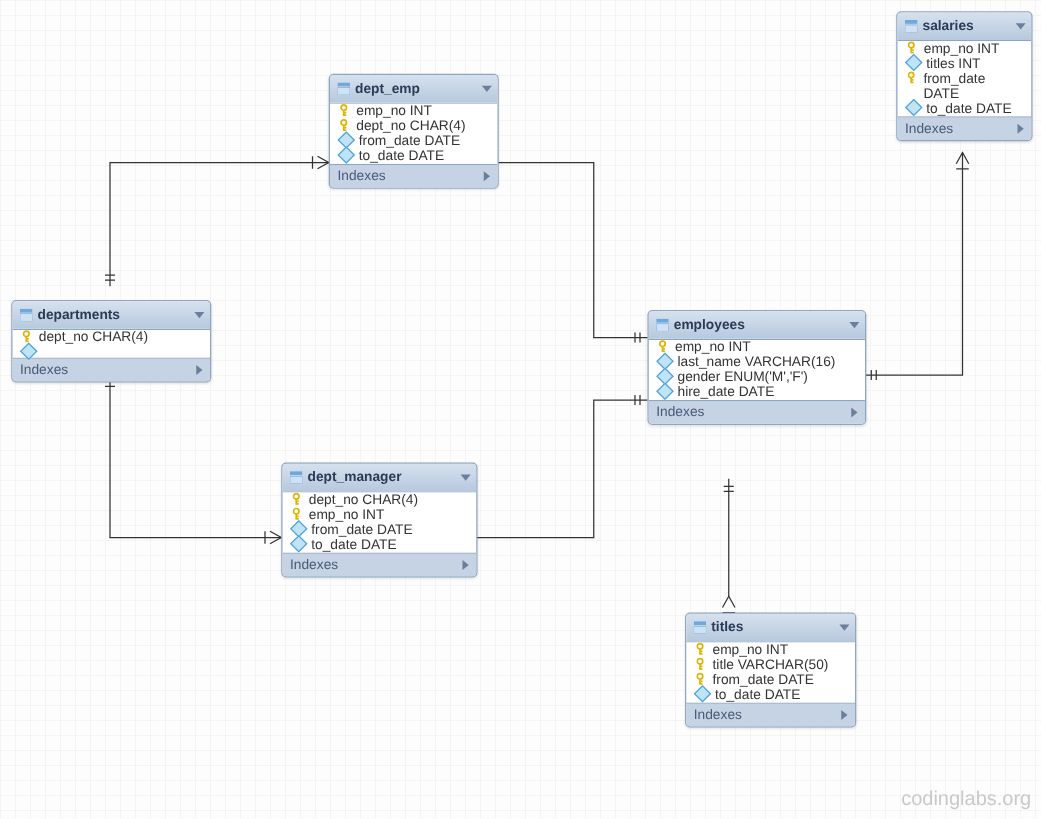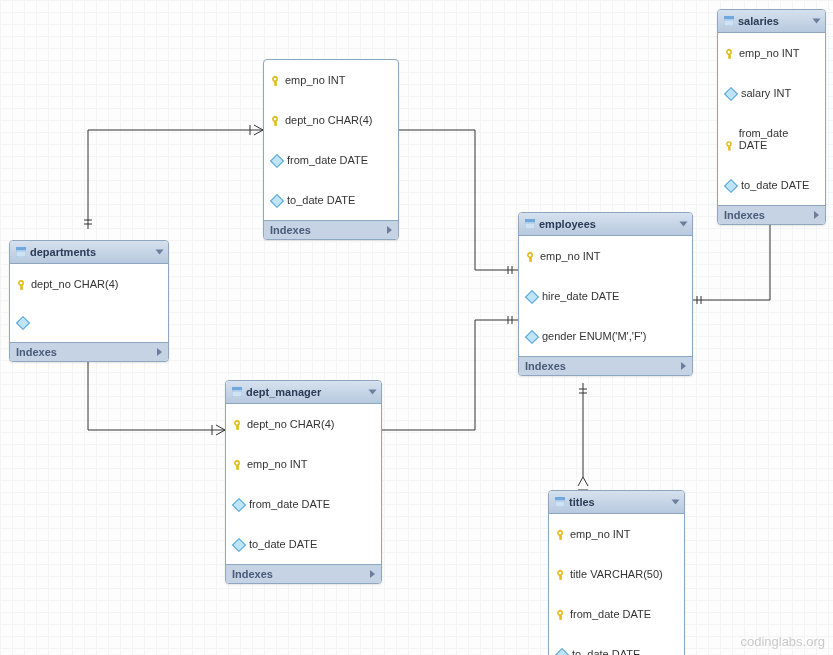--- a/index.html
+++ b/index.html
@@ -1,31 +1,31 @@
 <!DOCTYPE html>
 <html><head>
 <meta charset="utf-8">
 <style>
   html,body{margin:0;padding:0;width:833px;height:655px;font-family:Tahoma,Arial,sans-serif;font-size:11px;color:#333;background:#fdfdfd;
     background-image:linear-gradient(#f4f4f4 1px,transparent 1px),linear-gradient(90deg,#f4f4f4 1px,transparent 1px);
     background-size:12px 12px;position:relative;overflow:hidden}
   .tbl{position:absolute;background:#fff;border:1px solid #8fa6bf;border-radius:4px;box-shadow:0 1px 2px rgba(0,0,0,.1)}
   .tbl-head{display:flex;align-items:center;gap:4px;background:linear-gradient(#d6e1ee,#b7c9de);border-bottom:1px solid #8fa6bf;padding:5px 6px;border-radius:3px 3px 0 0;font-weight:bold;color:#2b3a55}
   .tbl-head .spacer{flex:1}
-  .col{display:flex;align-items:flex-end;gap:5px;padding:14px 8px}
-  .idx{display:flex;align-items:center;gap:5px;padding:3px 6px;background:#c5d3e4;border-top:1px solid #8fa6bf;color:#4a5a78;font-weight:bold;border-radius:0 0 3px 3px}
+  .col{display:flex;align-items:flex-start;gap:5px;padding:0 8px}
+  .idx{display:flex;align-items:center;gap:5px;padding:3px 6px;background:#c5d3e4;border-top:1px solid #8fa6bf;color:#4a5a78;font-weight:normal;border-radius:0 0 3px 3px}
   .idx .spacer{flex:1}
   .ico-tbl{width:10px;height:10px}
   .ico-key{width:8px;height:10px}
   .ico-dia{width:8px;height:8px;transform:rotate(45deg);border:1px solid #4fa3d8;background:#bfe3f7}
   .tri{width:0;height:0;border-left:5px solid #6b7f9d;border-top:4px solid transparent;border-bottom:4px solid transparent}
   .tri.down{transform:rotate(90deg)}
   svg.lines{position:absolute;left:0;top:0;width:833px;height:655px;pointer-events:none}
   svg.lines path{stroke:#333;stroke-width:1;fill:none}
-  .watermark{position:absolute;right:8px;bottom:6px;color:#c9c9c9;font-size:13px}
+  .watermark{position:absolute;right:8px;bottom:6px;color:#c9c9c9;font-size:16px}
 </style>
 </head>
 <body>
 
 <svg class="lines">
 
   <path d="M88 229 L88 130 L263 130"></path>
   <path d="M84 224 L92 224 M84 220 L92 220"></path>
   <path d="M254 125 L263 130 L254 135 M250 125 L250 135"></path>
 
@@ -73,20 +73,29 @@
       </div>
     </div>
   <div class="idx">
     <span>Indexes</span>
     <span class="spacer"></span>
       <span class="tri"></span>
   </div>
 </div>
 
 <div class="tbl" style="left:263px;top:59px;width:134px">
+  <div class="tbl-head">
+    <svg class="ico-tbl" viewBox="0 0 10 10">
+        <rect x="0" y="0" width="10" height="3" fill="#6fa8dc"></rect>
+        <rect x="0" y="4" width="10" height="6" fill="#cfe2f3" stroke="#6fa8dc" stroke-width="0.5"></rect>
+      </svg>
+    <span>dept_emp</span>
+    <span class="spacer"></span>
+      <span class="tri down"></span>
+  </div>
   <div>
       <div class="col">
         <svg class="ico-key" viewBox="0 0 8 10">
           <circle cx="3" cy="3" r="2.2" fill="none" stroke="#e0b400" stroke-width="1.4"></circle>
           <path d="M3 5 L3 9 L5 9 M3 7 L5 7" stroke="#e0b400" stroke-width="1.4" fill="none"></path>
         </svg>
         <span>emp_no INT</span>
       </div>
       <div class="col">
         <svg class="ico-key" viewBox="0 0 8 10">
@@ -104,21 +113,21 @@
         <span>to_date DATE</span>
       </div>
     </div>
   <div class="idx">
     <span>Indexes</span>
     <span class="spacer"></span>
       <span class="tri"></span>
   </div>
 </div>
 
-<div class="tbl" style="left:225px;top:380px;width:155px">
+<div class="tbl" style="left:225px;top:370px;width:155px">
   <div class="tbl-head">
     <svg class="ico-tbl" viewBox="0 0 10 10">
         <rect x="0" y="0" width="10" height="3" fill="#6fa8dc"></rect>
         <rect x="0" y="4" width="10" height="6" fill="#cfe2f3" stroke="#6fa8dc" stroke-width="0.5"></rect>
       </svg>
     <span>dept_manager</span>
     <span class="spacer"></span>
       <span class="tri down"></span>
   </div>
   <div>
@@ -145,46 +154,50 @@
         <span>to_date DATE</span>
       </div>
     </div>
   <div class="idx">
     <span>Indexes</span>
     <span class="spacer"></span>
       <span class="tri"></span>
   </div>
 </div>
 
-<div class="tbl" style="left:518px;top:212px;width:173px">
+<div class="tbl" style="left:518px;top:248px;width:173px">
   <div class="tbl-head">
     <svg class="ico-tbl" viewBox="0 0 10 10">
         <rect x="0" y="0" width="10" height="3" fill="#6fa8dc"></rect>
         <rect x="0" y="4" width="10" height="6" fill="#cfe2f3" stroke="#6fa8dc" stroke-width="0.5"></rect>
       </svg>
     <span>employees</span>
     <span class="spacer"></span>
       <span class="tri down"></span>
   </div>
   <div>
       <div class="col">
         <svg class="ico-key" viewBox="0 0 8 10">
           <circle cx="3" cy="3" r="2.2" fill="none" stroke="#e0b400" stroke-width="1.4"></circle>
           <path d="M3 5 L3 9 L5 9 M3 7 L5 7" stroke="#e0b400" stroke-width="1.4" fill="none"></path>
         </svg>
         <span>emp_no INT</span>
       </div>
       <div class="col">
         <span class="ico-dia"></span>
+        <span>last_name VARCHAR(16)</span>
+      </div>
+      <div class="col">
+        <span class="ico-dia"></span>
+        <span>gender ENUM('M','F')</span>
+      </div>
+      <div class="col">
+        <span class="ico-dia"></span>
         <span>hire_date DATE</span>
       </div>
-      <div class="col">
-        <span class="ico-dia"></span>
-        <span>gender ENUM('M','F')</span>
-      </div>
     </div>
   <div class="idx">
     <span>Indexes</span>
     <span class="spacer"></span>
       <span class="tri"></span>
   </div>
 </div>
 
 <div class="tbl" style="left:717px;top:9px;width:107px">
   <div class="tbl-head">
@@ -199,21 +212,21 @@
   <div>
       <div class="col">
         <svg class="ico-key" viewBox="0 0 8 10">
           <circle cx="3" cy="3" r="2.2" fill="none" stroke="#e0b400" stroke-width="1.4"></circle>
           <path d="M3 5 L3 9 L5 9 M3 7 L5 7" stroke="#e0b400" stroke-width="1.4" fill="none"></path>
         </svg>
         <span>emp_no INT</span>
       </div>
       <div class="col">
         <span class="ico-dia"></span>
-        <span>salary INT</span>
+        <span>titles INT</span>
       </div>
       <div class="col">
         <svg class="ico-key" viewBox="0 0 8 10">
           <circle cx="3" cy="3" r="2.2" fill="none" stroke="#e0b400" stroke-width="1.4"></circle>
           <path d="M3 5 L3 9 L5 9 M3 7 L5 7" stroke="#e0b400" stroke-width="1.4" fill="none"></path>
         </svg>
         <span>from_date DATE</span>
       </div>
       <div class="col">
         <span class="ico-dia"></span>

